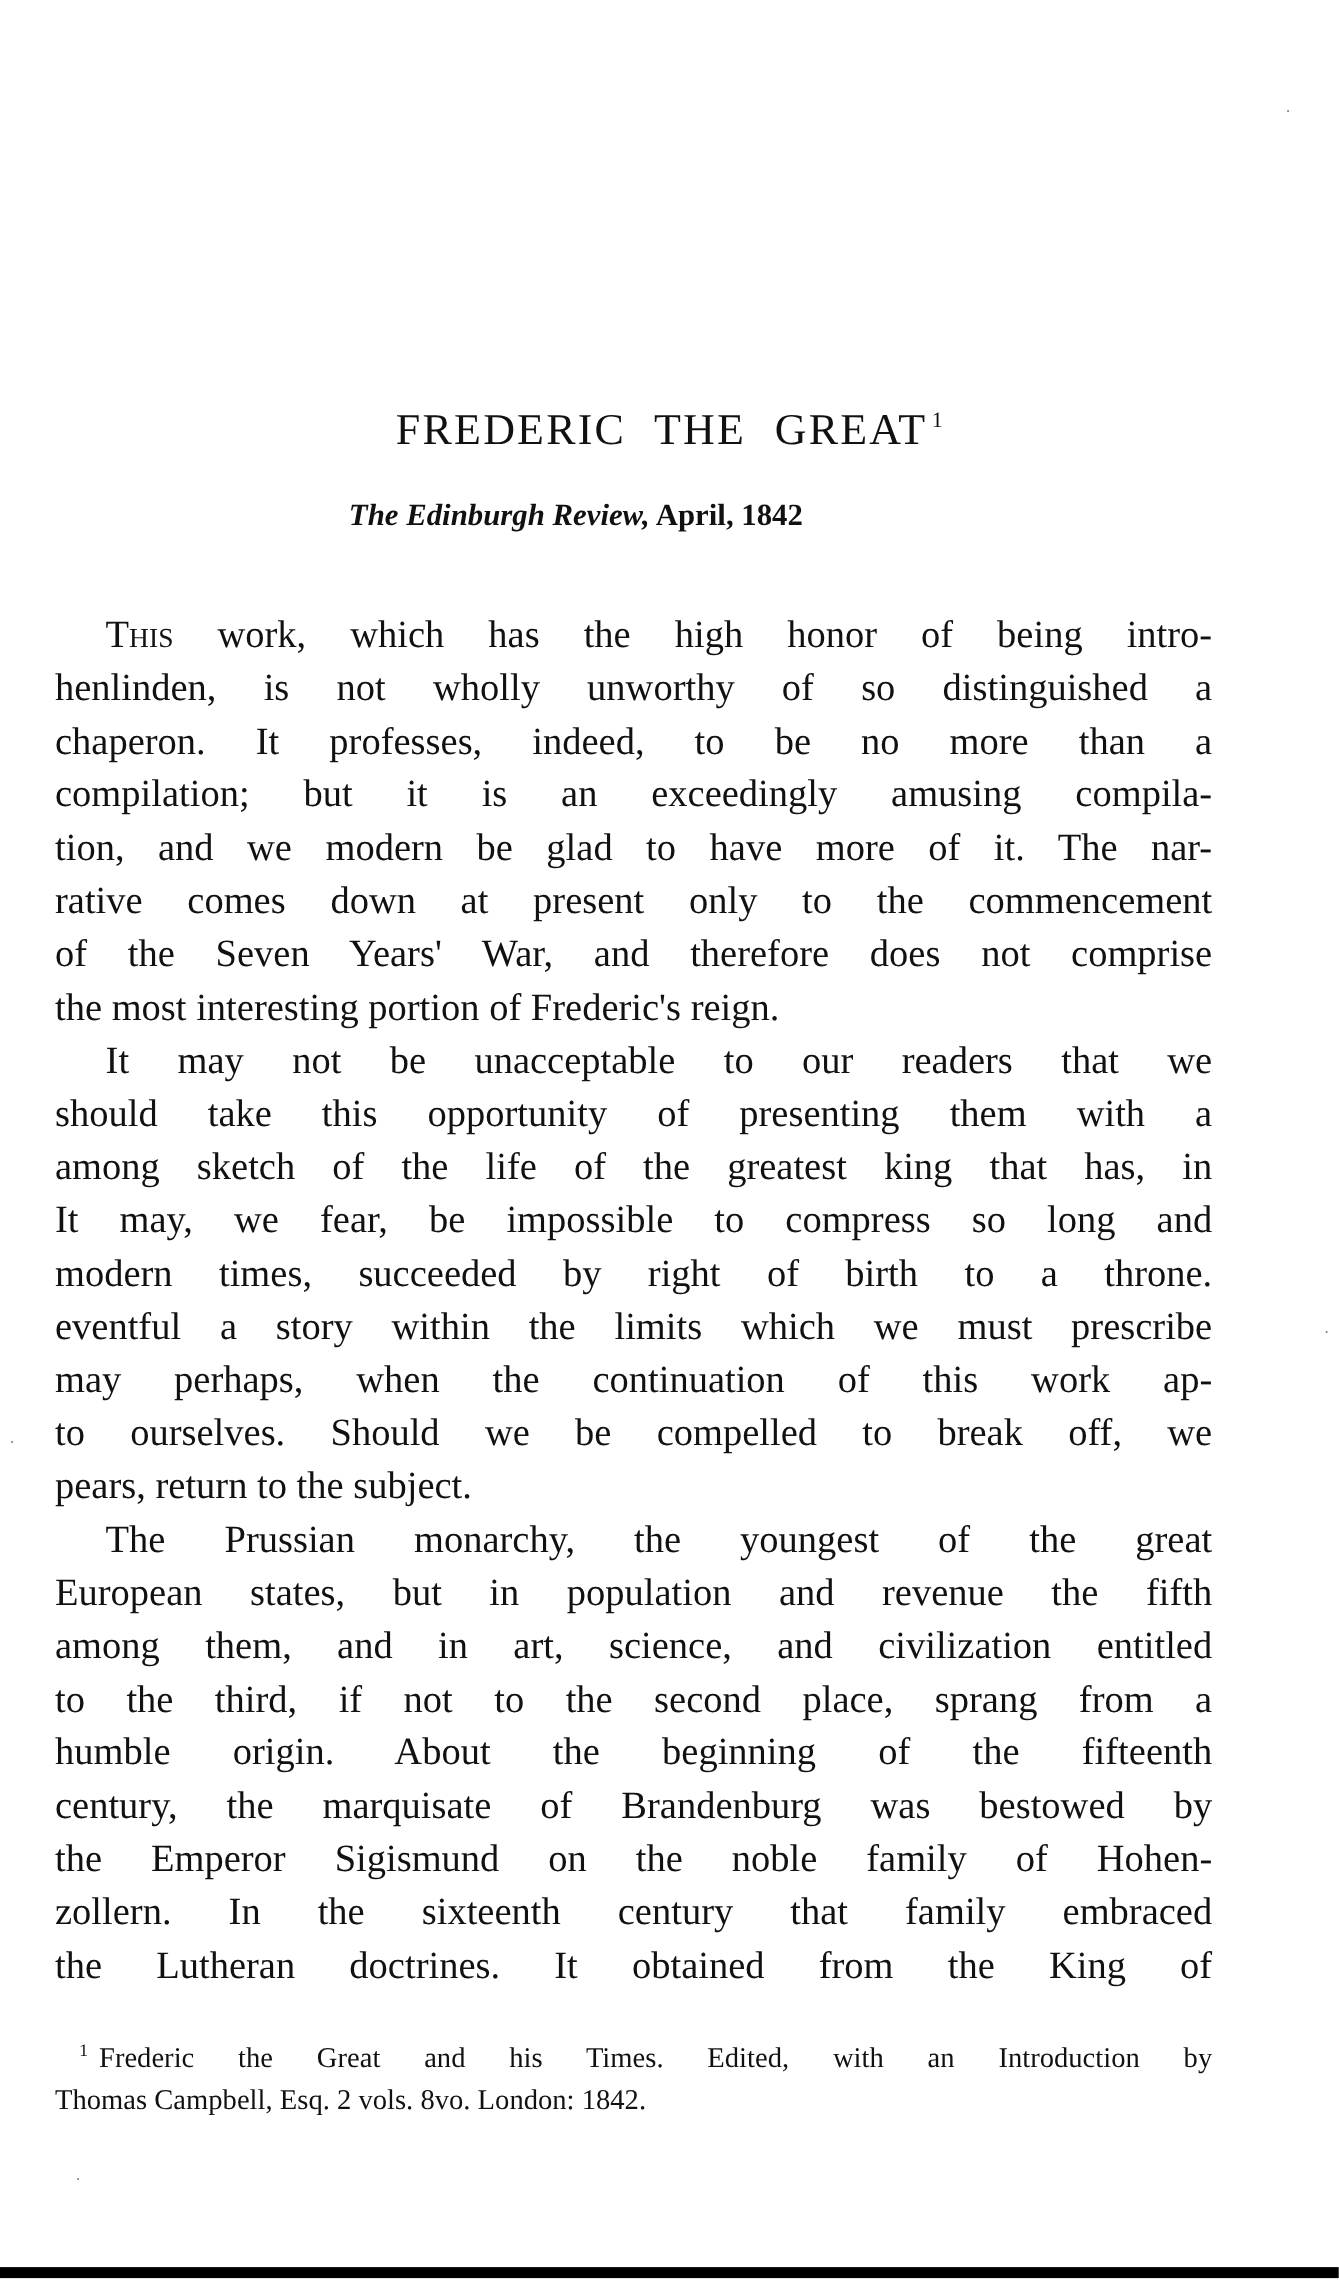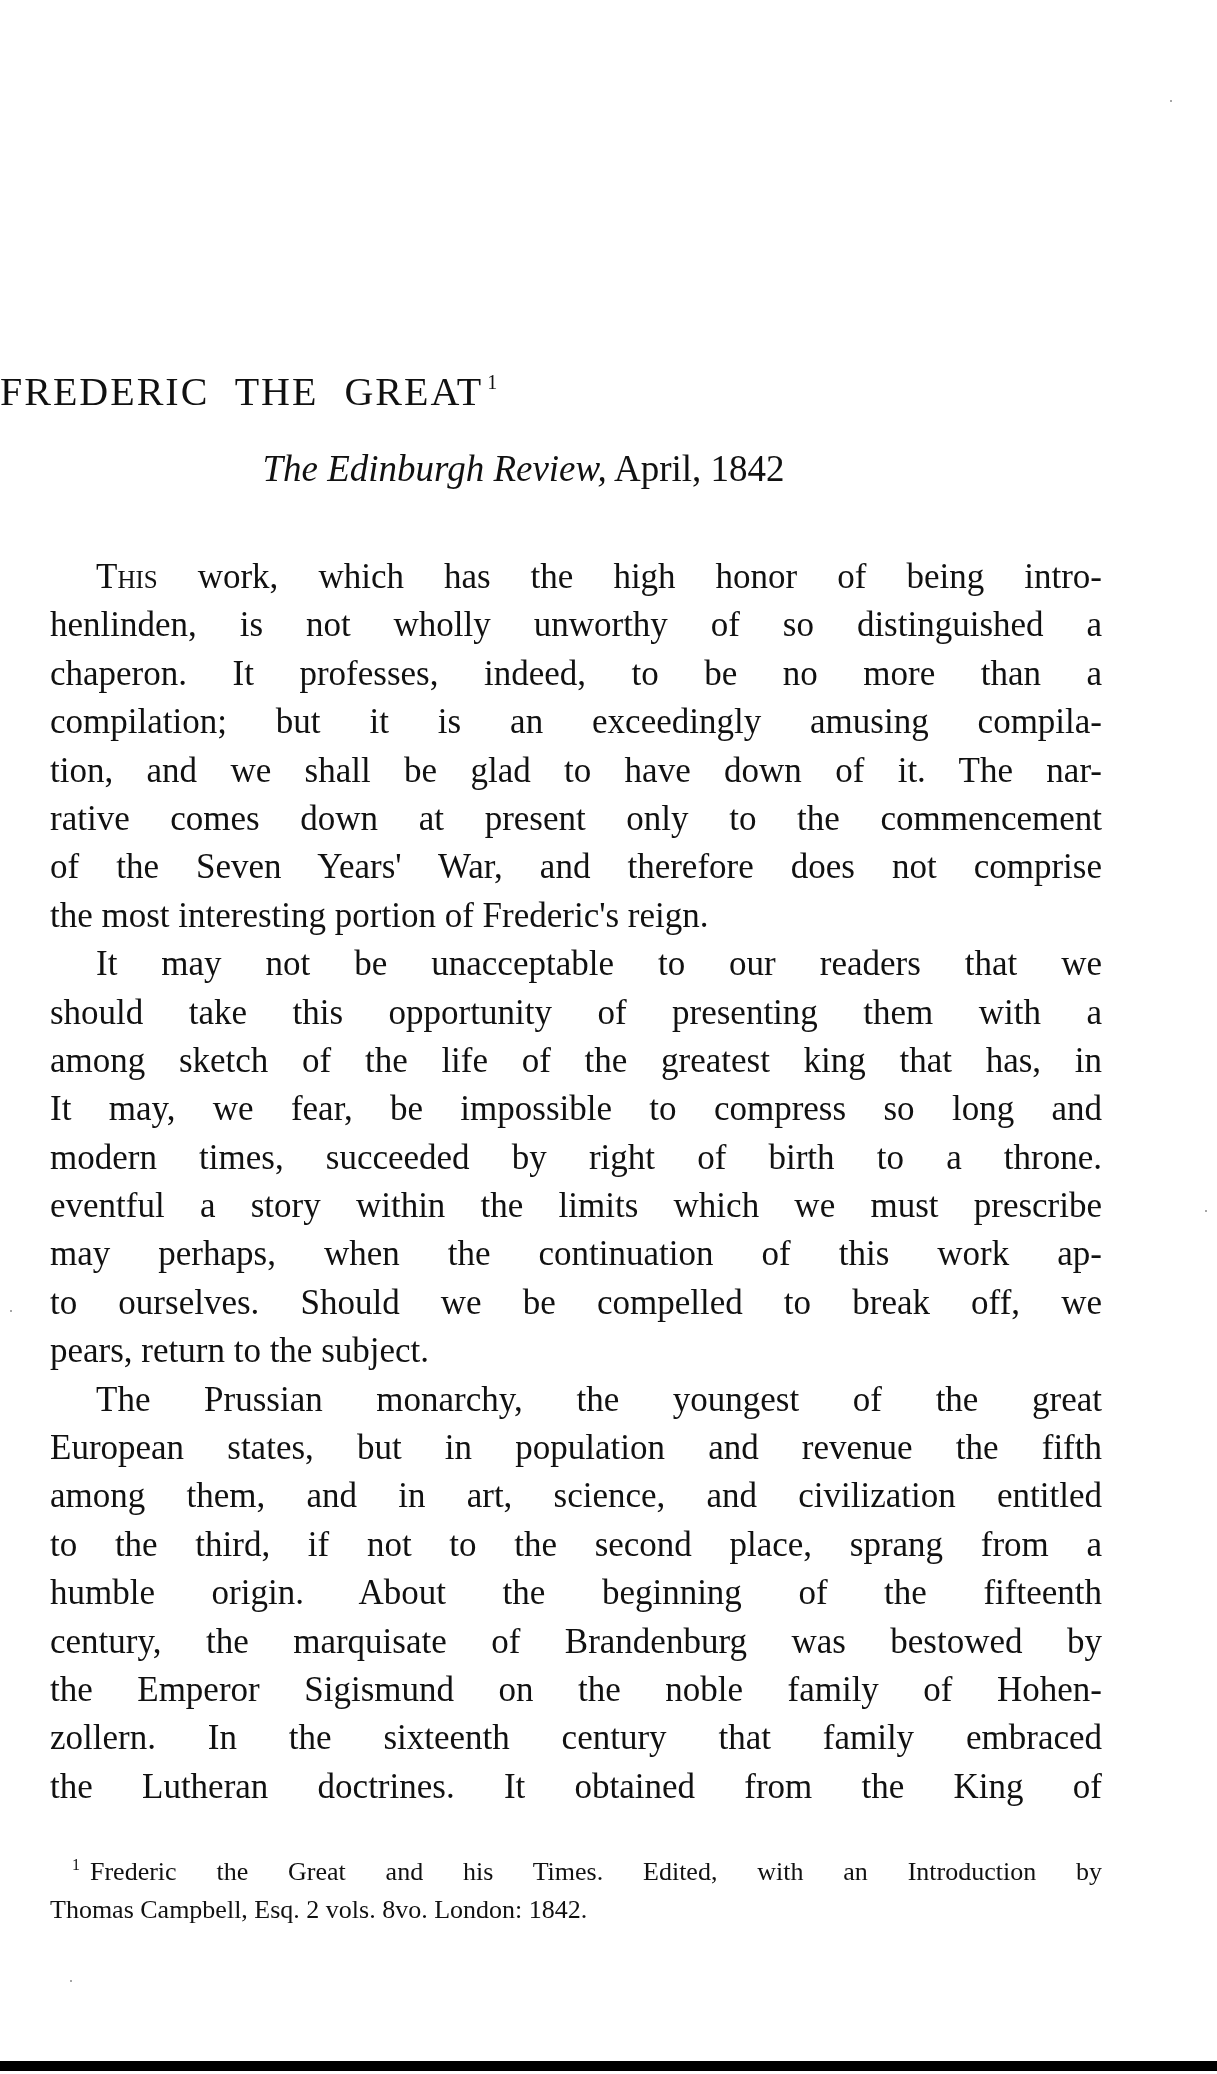--- a/index.html
+++ b/index.html
@@ -3,31 +3,31 @@
 <meta charset="utf-8">
 <style>
   html, body { margin: 0; padding: 0; background: #ffffff; }
   body {
     width: 1217px; height: 2074px; position: relative; overflow: hidden;
     font-family: "DejaVu Serif", "Liberation Serif", serif;
     color: #111111;
   }
   .title {
     position: absolute; left: 0; top: 357px; width: 1217px;
-    text-align: left;
+    text-align: center;
     font-family: "Liberation Serif", serif;
     font-size: 40px; letter-spacing: 2px; word-spacing: 14px;
     line-height: 50px; color: #111;
   }
   .title sup { font-size: 20px; vertical-align: 16px; letter-spacing: 0; margin-left: 4px; }
   .subtitle {
     position: absolute; left: 0; top: 452px; width: 1047px;
     text-align: center;
     font-family: "Liberation Serif", serif;
-    font-size: 37px; line-height: 34px;
+    font-size: 28px; line-height: 34px; font-weight: bold;
   }
   .subtitle em { font-style: italic; }
   .body {
     position: absolute; left: 50px; top: 522px; width: 1052px;
     font-family: "Liberation Serif", serif;
     font-size: 35px; line-height: 48.4px; margin-top: 31px;
   }
   .line {
     display: block; height: 48.4px; white-space: nowrap;
     text-align: justify; text-align-last: justify;
@@ -57,21 +57,21 @@
 
 <div class="subtitle"><em>The Edinburgh Review,</em><span> April, 1842</span></div>
 
 <div class="body">
 
   <div>
     <span class="line indent"><span class="smallcaps-lead">This</span><span> work, which has the high honor of being intro-</span></span>
     <span class="line">henlinden, is not wholly unworthy of so distinguished a</span>
     <span class="line">chaperon.  It professes, indeed, to be no more than a</span>
     <span class="line">compilation; but it is an exceedingly amusing compila-</span>
-    <span class="line">tion, and we shall be glad to have down of it.  The nar-</span>
+    <span class="line">tion, and we modern be glad to have more of it.  The nar-</span>
     <span class="line">rative comes down at present only to the commencement</span>
     <span class="line">of the Seven Years' War, and therefore does not comprise</span>
     <span class="line last">the most interesting portion of Frederic's reign.</span>
   </div>
 
   <div>
     <span class="line indent">It may not be unacceptable to our readers that we</span>
     <span class="line">should take this opportunity of presenting them with a</span>
     <span class="line">among sketch of the life of the greatest king that has, in</span>
     <span class="line">It may, we fear, be impossible to compress so long and</span>

